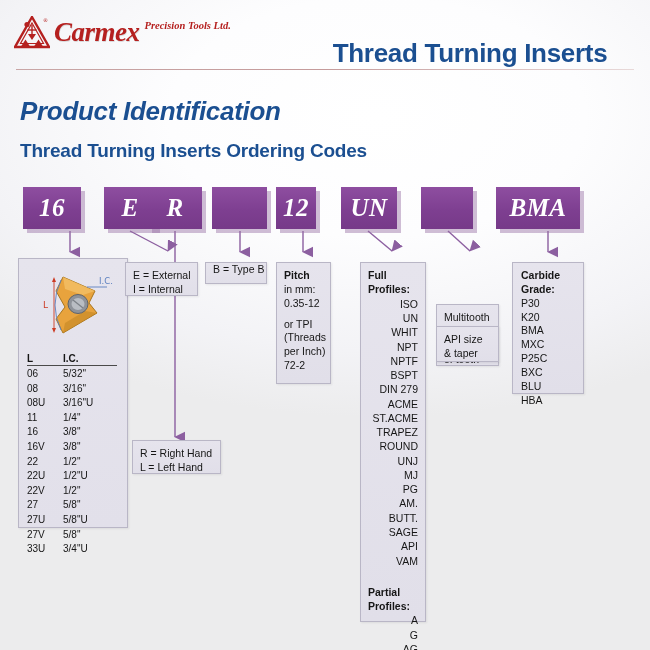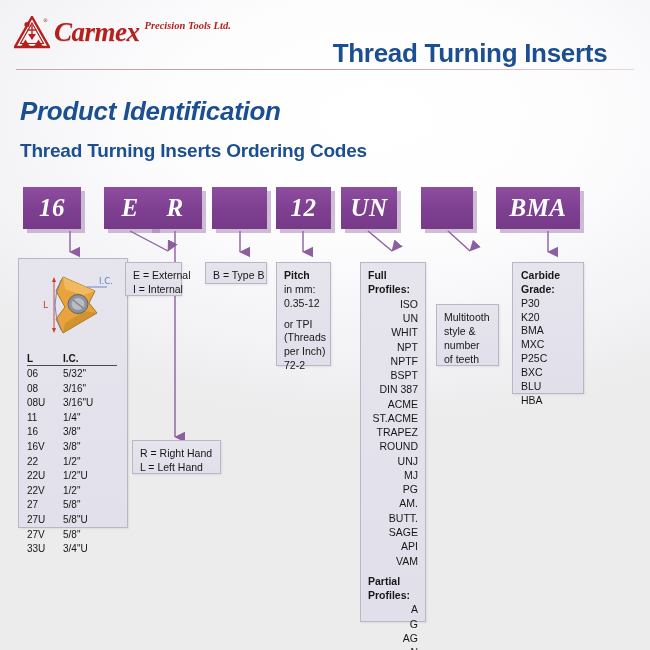--- a/index.html
+++ b/index.html
@@ -161,21 +161,21 @@
     </div>
   <div class="code-box" style="left:104px;width:52px;">
       <span>E</span>
     </div>
   <div class="code-box" style="left:148px;width:54px;">
       <span>R</span>
     </div>
   <div class="code-box" style="left:212px;width:55px;">
       <span></span>
     </div>
-  <div class="code-box" style="left:276px;width:55px;">
+  <div class="code-box" style="left:276px;width:40px;">
       <span>12</span>
     </div>
   <div class="code-box" style="left:341px;width:56px;">
       <span>UN</span>
     </div>
   <div class="code-box" style="left:421px;width:52px;">
       <span></span>
     </div>
   <div class="code-box" style="left:496px;width:84px;">
       <span>BMA</span>
@@ -257,85 +257,89 @@
             <div class="c2">5/8"</div>
           </div>
           <div class="tr">
             <div class="c1">33U</div>
             <div class="c2">3/4"U</div>
           </div>
         </div>
     </div>
   </div>
 
-  <div class="info-box" style="left:125px;top:262px;width:57px;height:34px;">
+  <div class="info-box" style="left:125px;top:262px;width:73px;height:34px;">
     <div class="list-row">E = External</div>
     <div class="list-row">I  = Internal</div>
   </div>
 
-  <div class="info-box" style="left:205px;top:262px;width:62px;height:22px;display:flex;align-items:flex-start;">
+  <div class="info-box" style="left:205px;top:262px;width:62px;height:22px;display:flex;align-items:flex-end;">
     <div class="list-row">B = Type B</div>
   </div>
 
   <div class="info-box" style="left:132px;top:440px;width:89px;height:34px;">
     <div class="list-row">R = Right Hand</div>
     <div class="list-row">L = Left Hand</div>
   </div>
 
-  <div class="info-box" style="left:276px;top:262px;width:55px;height:104px;">
+  <div class="info-box" style="left:276px;top:262px;width:55px;height:122px;">
     <div class="hdr">Pitch</div>
     <div class="list-row">in mm:</div>
     <div class="list-row">0.35-12</div>
     <div class="spacer"></div>
     <div class="list-row">or TPI</div>
     <div class="list-row">(Threads</div>
     <div class="list-row">per Inch)</div>
     <div class="list-row">72-2</div>
   </div>
 
   <div class="info-box profile-list" style="left:360px;top:262px;width:66px;height:360px;">
     <div class="hdr">Full</div>
     <div class="hdr">Profiles:</div>
     <div id="full-profile-items">
         <div class="li">ISO</div>
         <div class="li">UN</div>
         <div class="li">WHIT</div>
         <div class="li">NPT</div>
         <div class="li">NPTF</div>
         <div class="li">BSPT</div>
-        <div class="li">DIN 387</div>
+        <div class="li">DIN 279</div>
         <div class="li">ACME</div>
         <div class="li">ST.ACME</div>
         <div class="li">TRAPEZ</div>
         <div class="li">ROUND</div>
         <div class="li">UNJ</div>
         <div class="li">MJ</div>
         <div class="li">PG</div>
         <div class="li">AM. BUTT.</div>
         <div class="li">SAGE</div>
         <div class="li">API</div>
         <div class="li">VAM</div>
       </div>
-    <div class="hdr" style="margin-top:7px;">Partial</div>
+    <div class="hdr" style="margin-top:18px;">Partial</div>
     <div class="hdr">Profiles:</div>
     <div id="partial-profile-items">
         <div class="li">A</div>
         <div class="li">G</div>
         <div class="li">AG</div>
         <div class="li">N</div>
       </div>
   </div>
 
   <div class="info-box" style="left:436px;top:262px;width:63px;height:62px;margin-top:42px;">
     <div class="list-row">Multitooth</div>
     <div class="list-row">style &amp;</div>
     <div class="list-row">number</div>
     <div class="list-row">of teeth</div>
   </div>
 
+  <div class="info-box" style="left:436px;top:326px;width:63px;height:36px;">
+    <div class="list-row">API size</div>
+    <div class="list-row">&amp; taper</div>
+  </div>
 
   <div class="info-box" style="left:512px;top:262px;width:72px;height:132px;padding-left:8px;">
     <div class="hdr">Carbide</div>
     <div class="hdr">Grade:</div>
     <div id="carbide-items">
         <div class="li">P30</div>
         <div class="li">K20</div>
         <div class="li">BMA</div>
         <div class="li">MXC</div>
         <div class="li">P25C</div>

